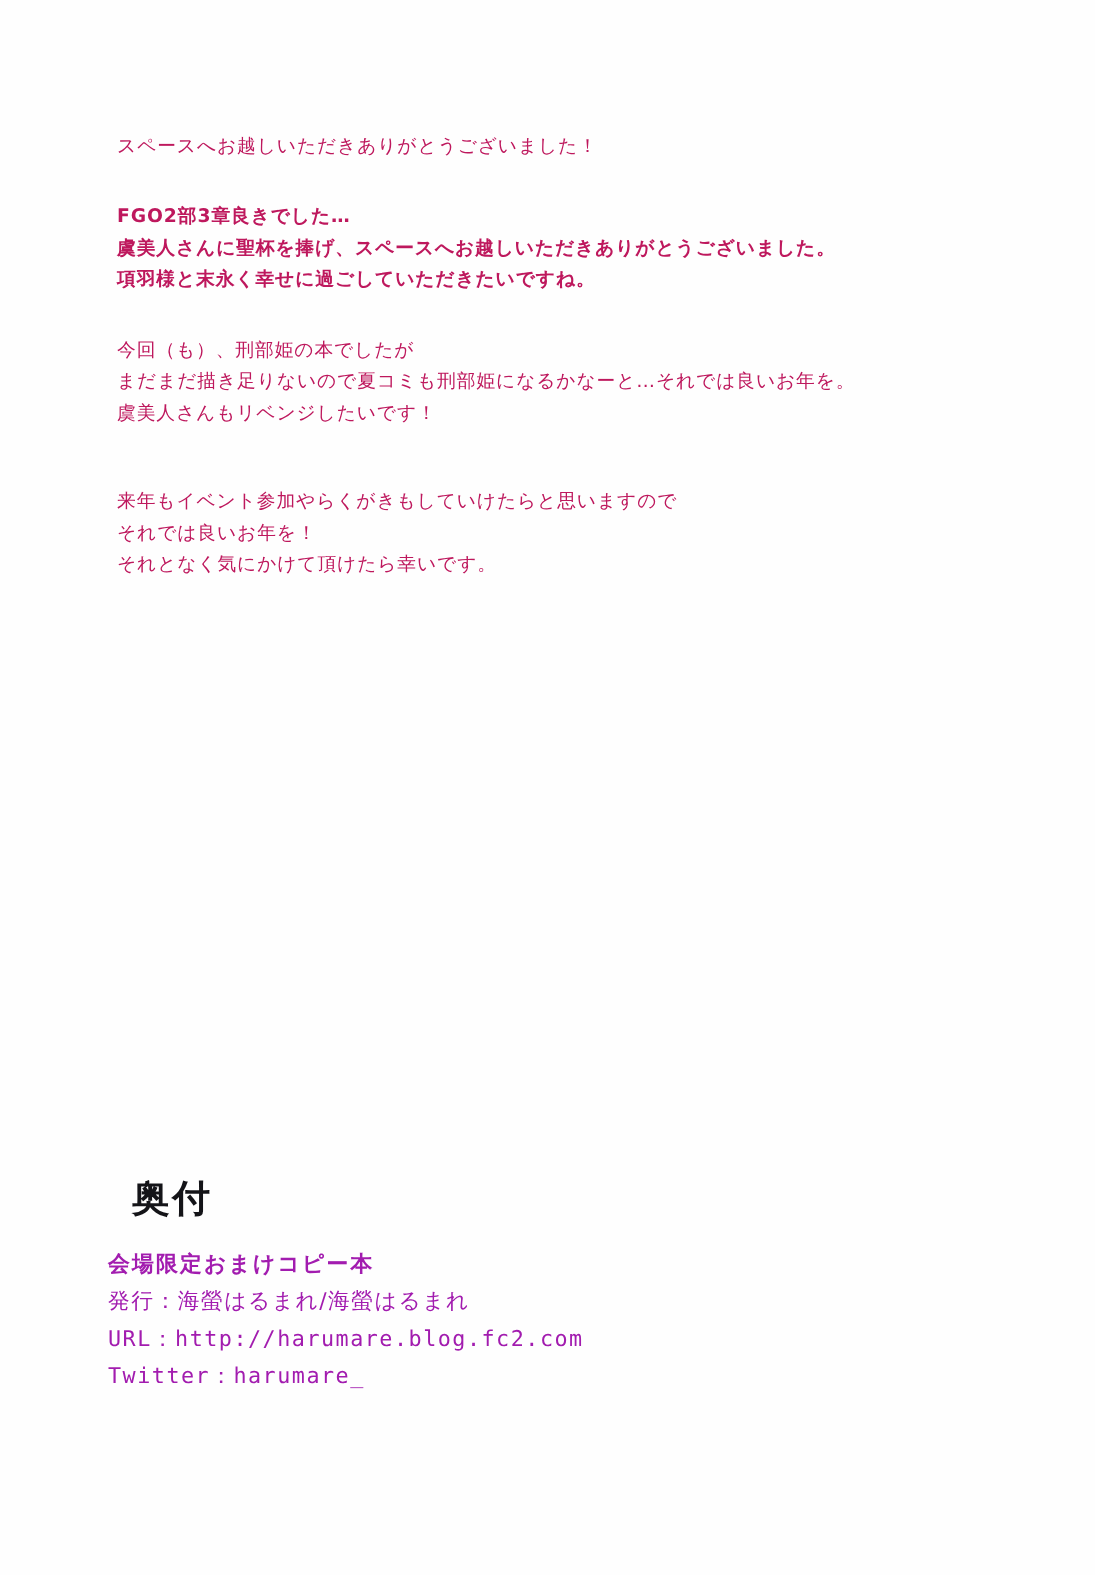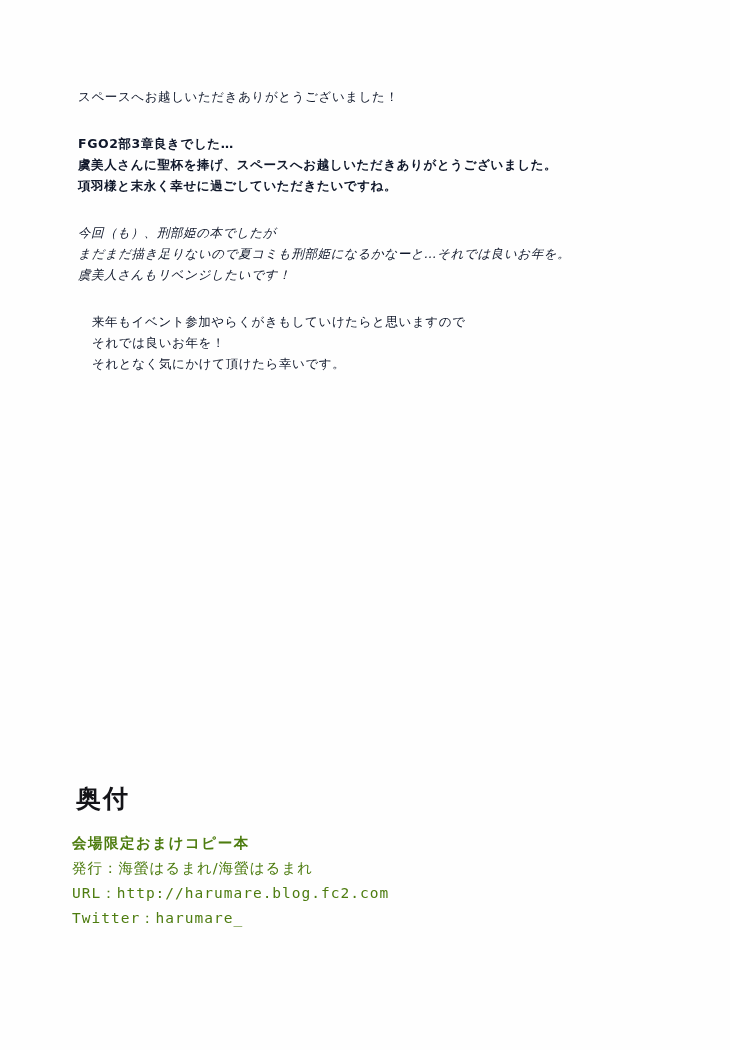--- a/index.html
+++ b/index.html
@@ -26,61 +26,60 @@
     position: absolute;
     left: 78px;
     top: 86px;
     width: 580px;
   }
   .para {
     margin: 0 0 22px 0;
   }
   .para:last-child {
     margin-bottom: 0;
-    margin-left: 14px;
   }
   .line {
     font-size: 12.5px;
     line-height: 21px;
     letter-spacing: 0.6px;
-    color: #0f172a;
+    color: #be185d;
     white-space: pre;
   }
 
   
   .para.p0 { margin-bottom: 26px; }
   .para.p1 { margin-bottom: 26px; font-weight: bold; }
-  .para.p2 { margin-bottom: 26px; font-style: italic; }
+  .para.p2 { margin-bottom: 38px; }
   .para.p3 { margin-bottom: 0; }
 
   
   .colophon {
     position: absolute;
     left: 72px;
     top: 785px;
     width: 560px;
   }
   .colophon-title {
     font-size: 25px;
     font-weight: bold;
     letter-spacing: 2px;
     color: #141418;
-    margin: 0 0 18px 4px;
+    margin: 0 0 18px 16px;
     line-height: 1.1;
   }
   .colophon-list {
     margin: 0;
     padding: 0;
     list-style: none;
   }
   .colophon-list li {
     font-size: 14.5px;
     line-height: 25px;
     letter-spacing: 1px;
-    color: #4d7c0f;
+    color: #a21caf;
     white-space: pre;
   }
   .colophon-list li.first {
     font-weight: bold;
     letter-spacing: 1.5px;
   }
   .mono {
     font-family: "DejaVu Sans Mono", monospace;
     font-size: 13.5px;
     letter-spacing: 0.4px;

